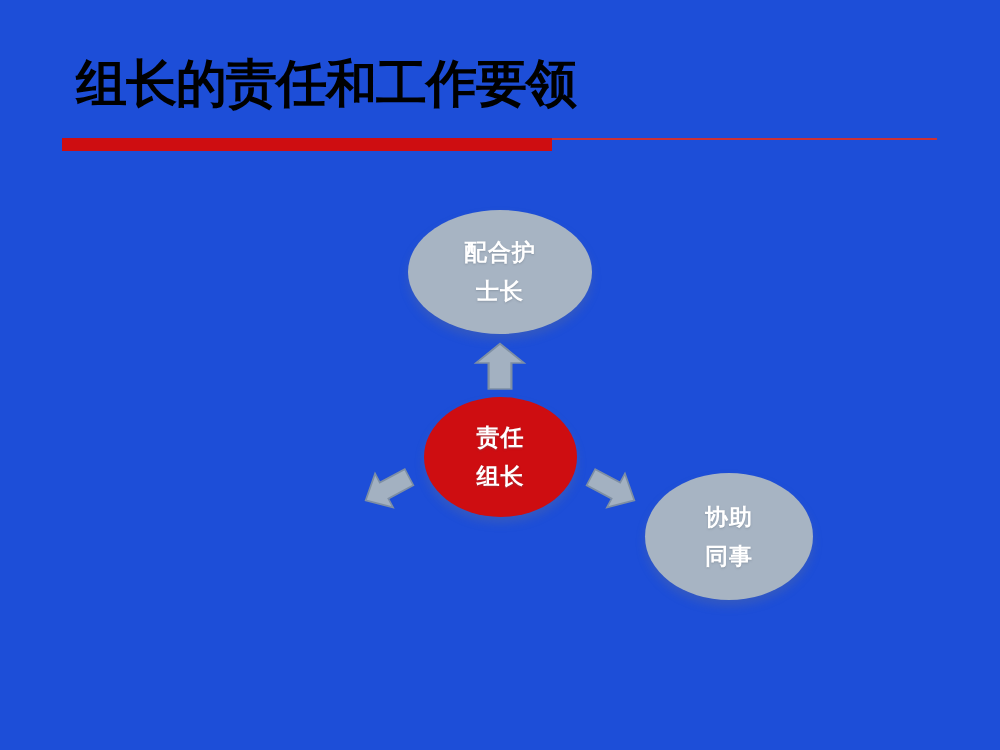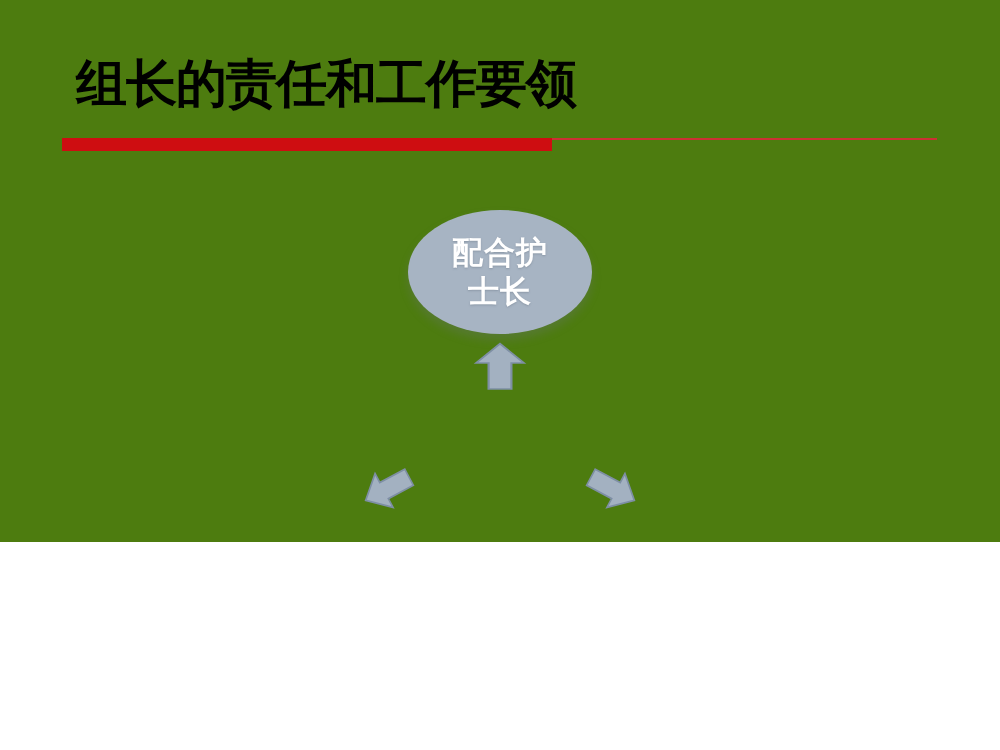--- a/index.html
+++ b/index.html
@@ -6,22 +6,22 @@
   html, body { width: 1000px; height: 750px; }
   body {
     font-family: "Liberation Sans", sans-serif;
     background: #ffffff;
     position: relative;
     overflow: hidden;
   }
   .slide {
     position: absolute;
     left: 0; top: 0;
-    width: 1000px; height: 542px;
-    background: #4d7c0f;
+    width: 1000px; height: 750px;
+    background: #1d4ed8;
     font-family: Liberation Serif, serif;
   }
   .title {
     position: absolute;
     left: 76px;
     top: 54px;
     width: 860px;
     font-size: 51px;
     line-height: 60px;
     font-weight: 900;
@@ -46,21 +46,21 @@
   .node {
     position: absolute;
     border-radius: 50%;
     display: flex;
     flex-direction: column;
     align-items: center;
     justify-content: center;
     text-align: right;
     color: #ffffff;
     font-weight: 700;
-    font-size: 31px;
+    font-size: 23px;
     line-height: 39px;
     letter-spacing: 1px;
     box-shadow: 0 6px 10px rgba(110, 120, 135, 0.28);
     text-shadow: 0 1px 2px rgba(90, 100, 115, 0.35);
   }
   .node-top          { left: 408px; top: 210px; width: 184px; height: 124px; }
   .node-center       { left: 424px; top: 397px; width: 153px; height: 120px; }
   .node-bottom-left  { left: 187px; top: 470px; width: 161px; height: 130px; }
   .node-bottom-right { left: 645px; top: 473px; width: 168px; height: 127px; }
   .arrow {
@@ -81,22 +81,30 @@
 
   <div class="rule-thick" style="background-color: rgb(206, 13, 17);"></div>
 
   <div class="rule-thin" style="background-color: rgb(204, 49, 52);"></div>
 
   <div class="node node-top" style="background-color: rgb(167, 180, 195); color: rgb(255, 255, 255);">
     <span>配合护</span>
     <span>士长</span>
   </div>
 
+  <div class="node node-center" style="background-color: rgb(206, 13, 17); color: rgb(255, 255, 255);">
+    <span>责任</span>
+    <span>组长</span>
+  </div>
 
 
+  <div class="node node-bottom-right" style="background-color: rgb(167, 180, 195); color: rgb(255, 255, 255);">
+    <span>协助</span>
+    <span>同事</span>
+  </div>
 
   <svg class="arrow arrow-up" viewBox="0 0 60 46" preserveAspectRatio="none">
     <polygon points="0,12.5 34,12.5 34,1 59,23 34,45 34,33.5 0,33.5" fill="#A3B1C1" stroke="#7E8FA4"></polygon>
   </svg>
 
   <svg class="arrow arrow-left" viewBox="0 0 60 46" preserveAspectRatio="none">
     <polygon points="0,12.5 34,12.5 34,1 59,23 34,45 34,33.5 0,33.5" fill="#A3B1C1" stroke="#7E8FA4"></polygon>
   </svg>
 
   <svg class="arrow arrow-right" viewBox="0 0 60 46" preserveAspectRatio="none">

